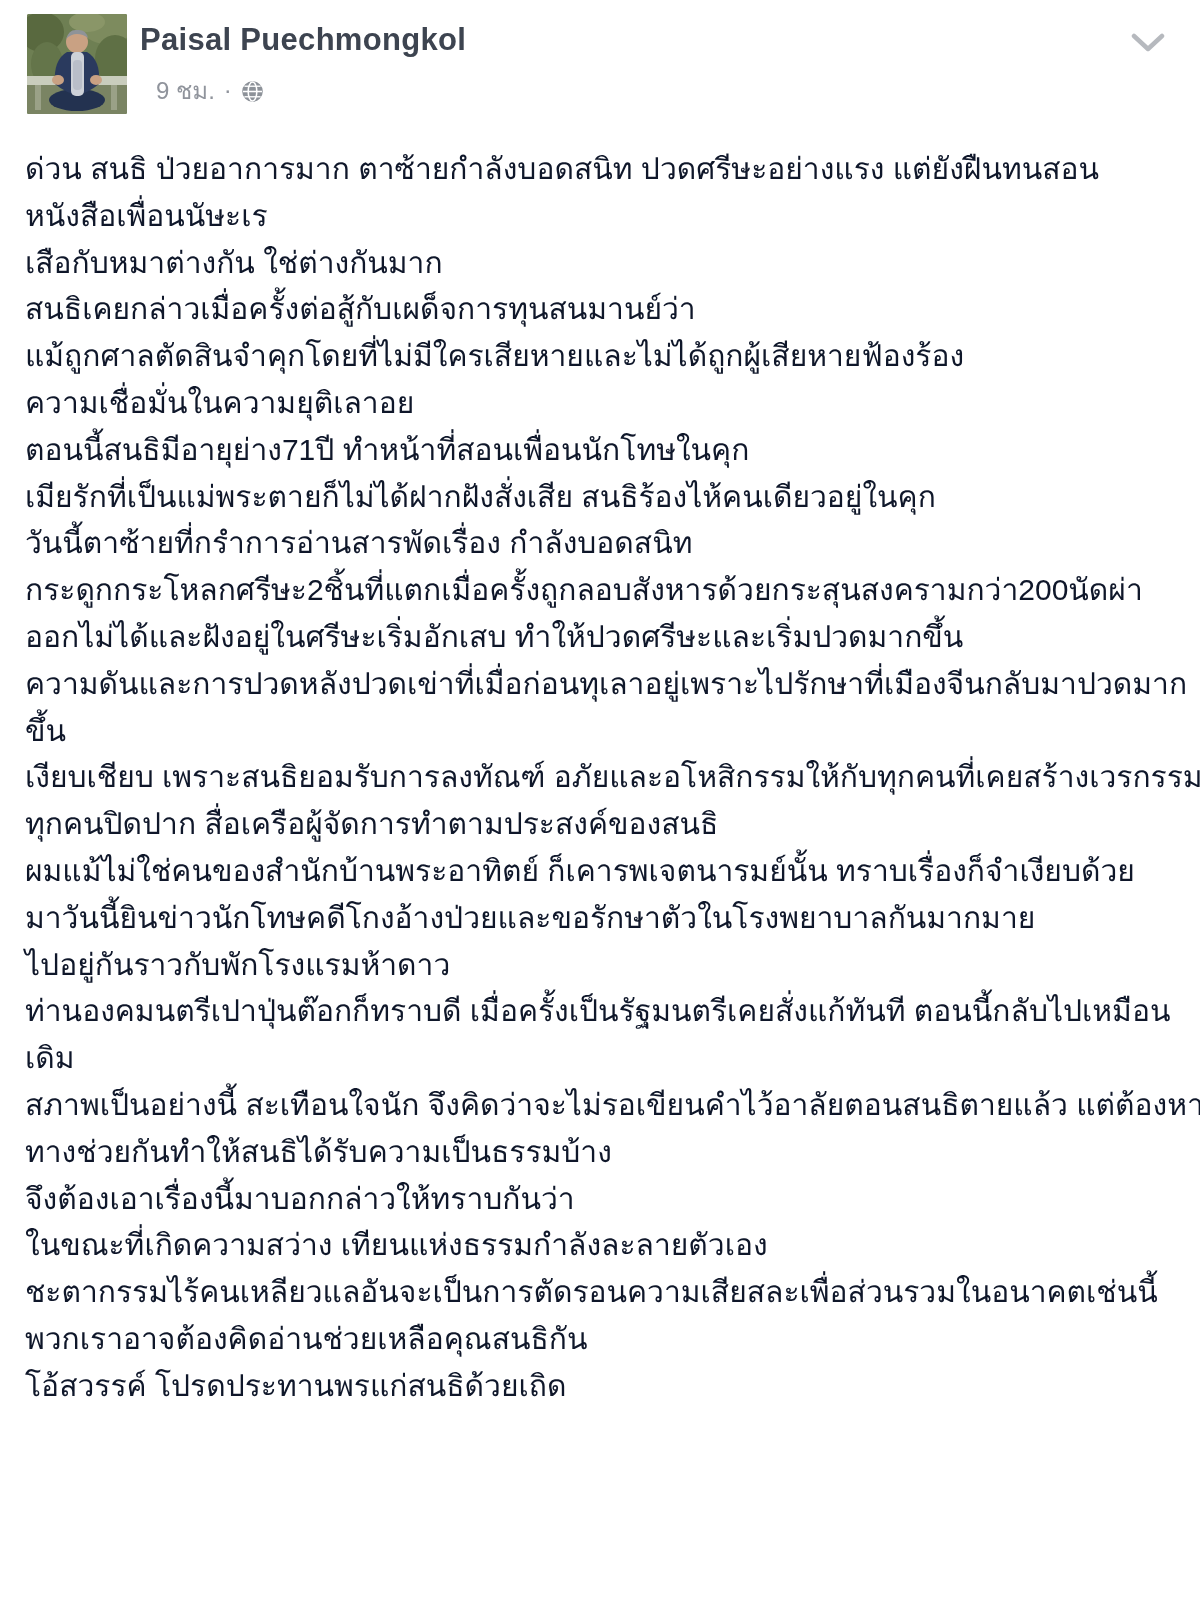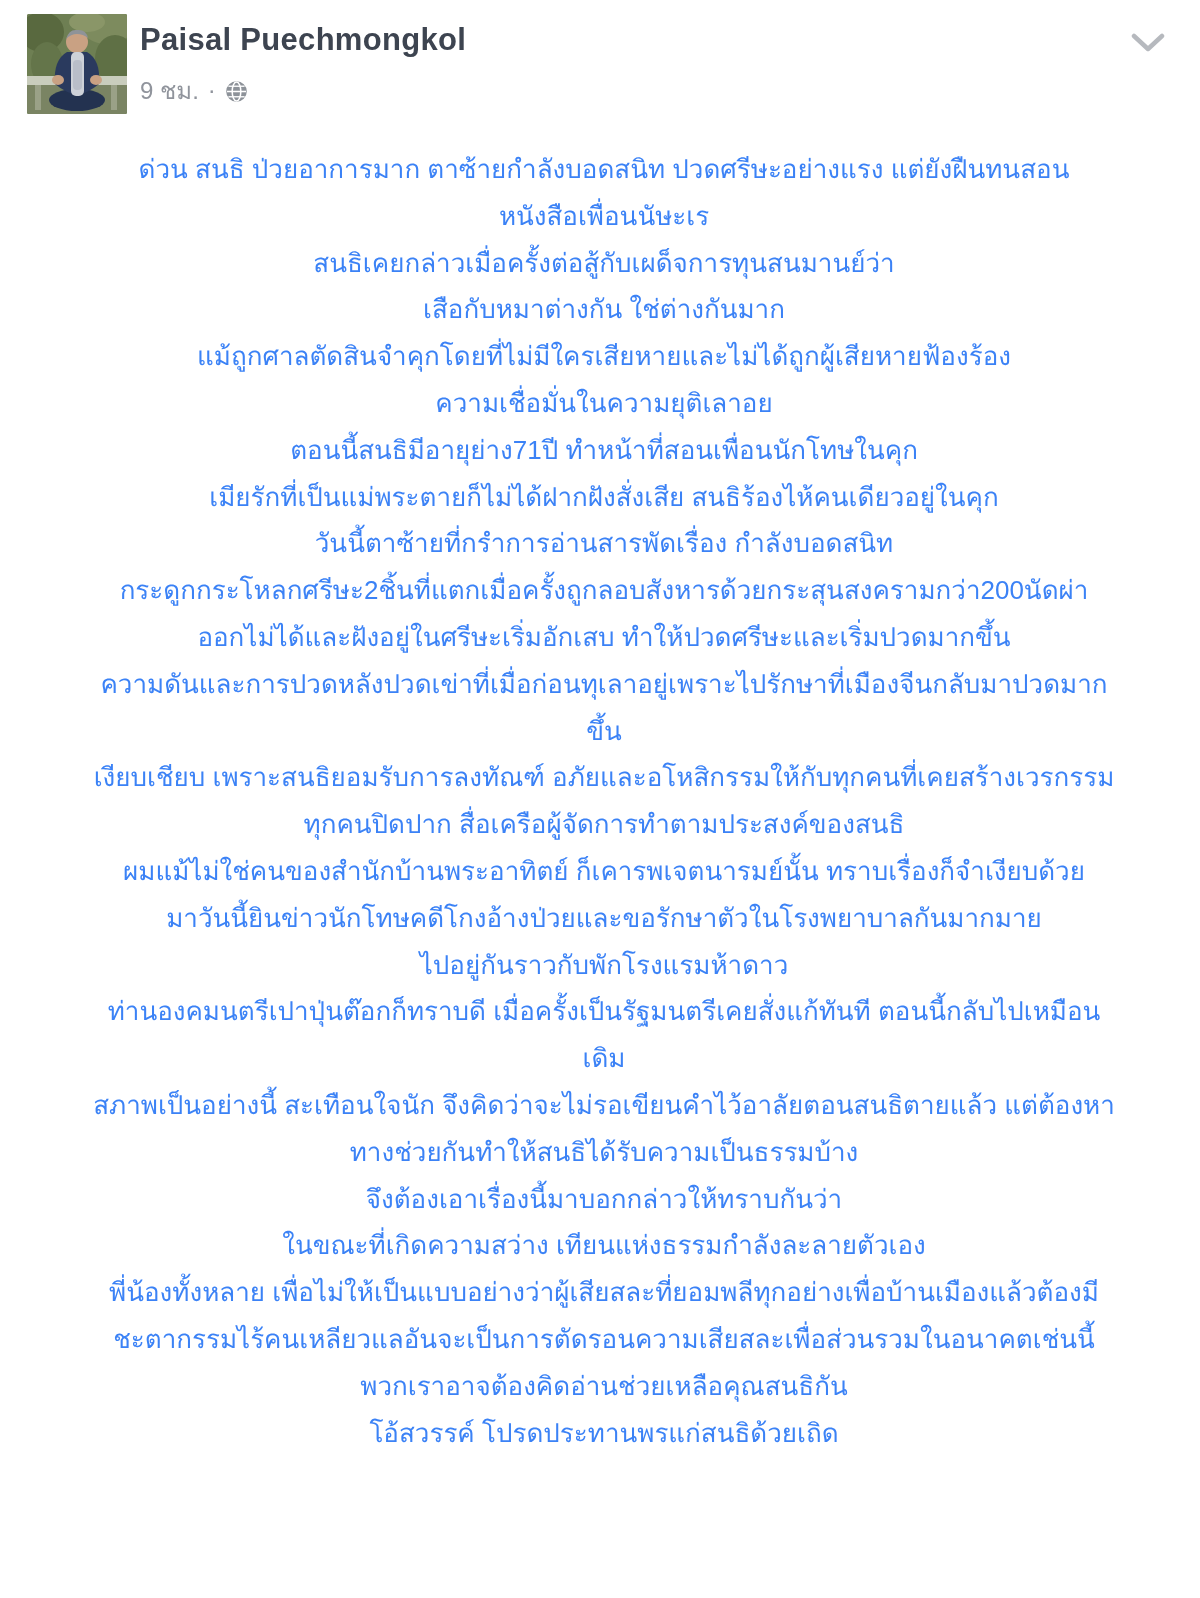--- a/index.html
+++ b/index.html
@@ -40,40 +40,40 @@
     cursor: pointer;
     line-height: 1.15;
   }
   .sub-line {
     margin-top: 13px;
     display: flex;
     align-items: center;
     gap: 9px;
     font-size: 24px;
     color: #90949c;
+    margin-left: 16px;
   }
   .timestamp { cursor: pointer; }
   .dot-sep { font-size: 24px; color: #90949c; }
   .globe { width: 23px; height: 23px; margin-top: 2px; }
   .chevron-btn {
     position: absolute;
     right: 2px; top: 12px;
     width: 44px; height: 34px;
     display: flex; align-items: center; justify-content: center;
     cursor: pointer;
   }
   
   .post-body {
     position: absolute;
     left: 25px; top: 146px;
     width: 1158px;
-    font-size: 26px;
+    font-size: 30px;
     line-height: 46.8px;
-    color: #3b82f6;
-    text-align: center;
+    color: #0f172a;
   }
   .post-line {
     white-space: nowrap;
     overflow: visible;
   }
 </style>
 </head>
 <body>
 
 <div class="fb-post">
@@ -123,41 +123,40 @@
       <svg width="34" height="20" viewBox="0 0 34 20" aria-hidden="true">
         <path d="M3 3 L17 16 L31 3" fill="none" stroke="#b6b9be" stroke-width="4.5" stroke-linecap="round" stroke-linejoin="round"></path>
       </svg>
     </div>
 
   </div>
 
   <div class="post-body">
       <div class="post-line">ด่วน สนธิ ป่วยอาการมาก ตาซ้ายกำลังบอดสนิท ปวดศรีษะอย่างแรง แต่ยังฝืนทนสอน</div>
       <div class="post-line">หนังสือเพื่อนนัษะเร</div>
+      <div class="post-line">เสือกับหมาต่างกัน ใช่ต่างกันมาก</div>
       <div class="post-line">สนธิเคยกล่าวเมื่อครั้งต่อสู้กับเผด็จการทุนสนมานย์ว่า</div>
-      <div class="post-line">เสือกับหมาต่างกัน ใช่ต่างกันมาก</div>
       <div class="post-line">แม้ถูกศาลตัดสินจำคุกโดยที่ไม่มีใครเสียหายและไม่ได้ถูกผู้เสียหายฟ้องร้อง</div>
       <div class="post-line">ความเชื่อมั่นในความยุติเลาอย</div>
       <div class="post-line">ตอนนี้สนธิมีอายุย่าง71ปี ทำหน้าที่สอนเพื่อนนักโทษในคุก</div>
       <div class="post-line">เมียรักที่เป็นแม่พระตายก็ไม่ได้ฝากฝังสั่งเสีย สนธิร้องไห้คนเดียวอยู่ในคุก</div>
       <div class="post-line">วันนี้ตาซ้ายที่กรำการอ่านสารพัดเรื่อง กำลังบอดสนิท</div>
       <div class="post-line">กระดูกกระโหลกศรีษะ2ชิ้นที่แตกเมื่อครั้งถูกลอบสังหารด้วยกระสุนสงครามกว่า200นัดผ่า</div>
       <div class="post-line">ออกไม่ได้และฝังอยู่ในศรีษะเริ่มอักเสบ ทำให้ปวดศรีษะและเริ่มปวดมากขึ้น</div>
       <div class="post-line">ความดันและการปวดหลังปวดเข่าที่เมื่อก่อนทุเลาอยู่เพราะไปรักษาที่เมืองจีนกลับมาปวดมาก</div>
       <div class="post-line">ขึ้น</div>
       <div class="post-line">เงียบเชียบ เพราะสนธิยอมรับการลงทัณฑ์ อภัยและอโหสิกรรมให้กับทุกคนที่เคยสร้างเวรกรรม</div>
       <div class="post-line">ทุกคนปิดปาก สื่อเครือผู้จัดการทำตามประสงค์ของสนธิ</div>
       <div class="post-line">ผมแม้ไม่ใช่คนของสำนักบ้านพระอาทิตย์ ก็เคารพเจตนารมย์นั้น ทราบเรื่องก็จำเงียบด้วย</div>
       <div class="post-line">มาวันนี้ยินข่าวนักโทษคดีโกงอ้างป่วยและขอรักษาตัวในโรงพยาบาลกันมากมาย</div>
       <div class="post-line">ไปอยู่กันราวกับพักโรงแรมห้าดาว</div>
       <div class="post-line">ท่านองคมนตรีเปาปุ่นต๊อกก็ทราบดี เมื่อครั้งเป็นรัฐมนตรีเคยสั่งแก้ทันที ตอนนี้กลับไปเหมือน</div>
       <div class="post-line">เดิม</div>
       <div class="post-line">สภาพเป็นอย่างนี้ สะเทือนใจนัก จึงคิดว่าจะไม่รอเขียนคำไว้อาลัยตอนสนธิตายแล้ว แต่ต้องหา</div>
       <div class="post-line">ทางช่วยกันทำให้สนธิได้รับความเป็นธรรมบ้าง</div>
       <div class="post-line">จึงต้องเอาเรื่องนี้มาบอกกล่าวให้ทราบกันว่า</div>
       <div class="post-line">ในขณะที่เกิดความสว่าง เทียนแห่งธรรมกำลังละลายตัวเอง</div>
-      <div class="post-line">พี่น้องทั้งหลาย เพื่อไม่ให้เป็นแบบอย่างว่าผู้เสียสละที่ยอมพลีทุกอย่างเพื่อบ้านเมืองแล้วต้องมี</div>
       <div class="post-line">ชะตากรรมไร้คนเหลียวแลอันจะเป็นการตัดรอนความเสียสละเพื่อส่วนรวมในอนาคตเช่นนี้</div>
       <div class="post-line">พวกเราอาจต้องคิดอ่านช่วยเหลือคุณสนธิกัน</div>
       <div class="post-line">โอ้สวรรค์ โปรดประทานพรแก่สนธิด้วยเถิด</div>
     </div>
 
 </div>
 
 </body></html>

